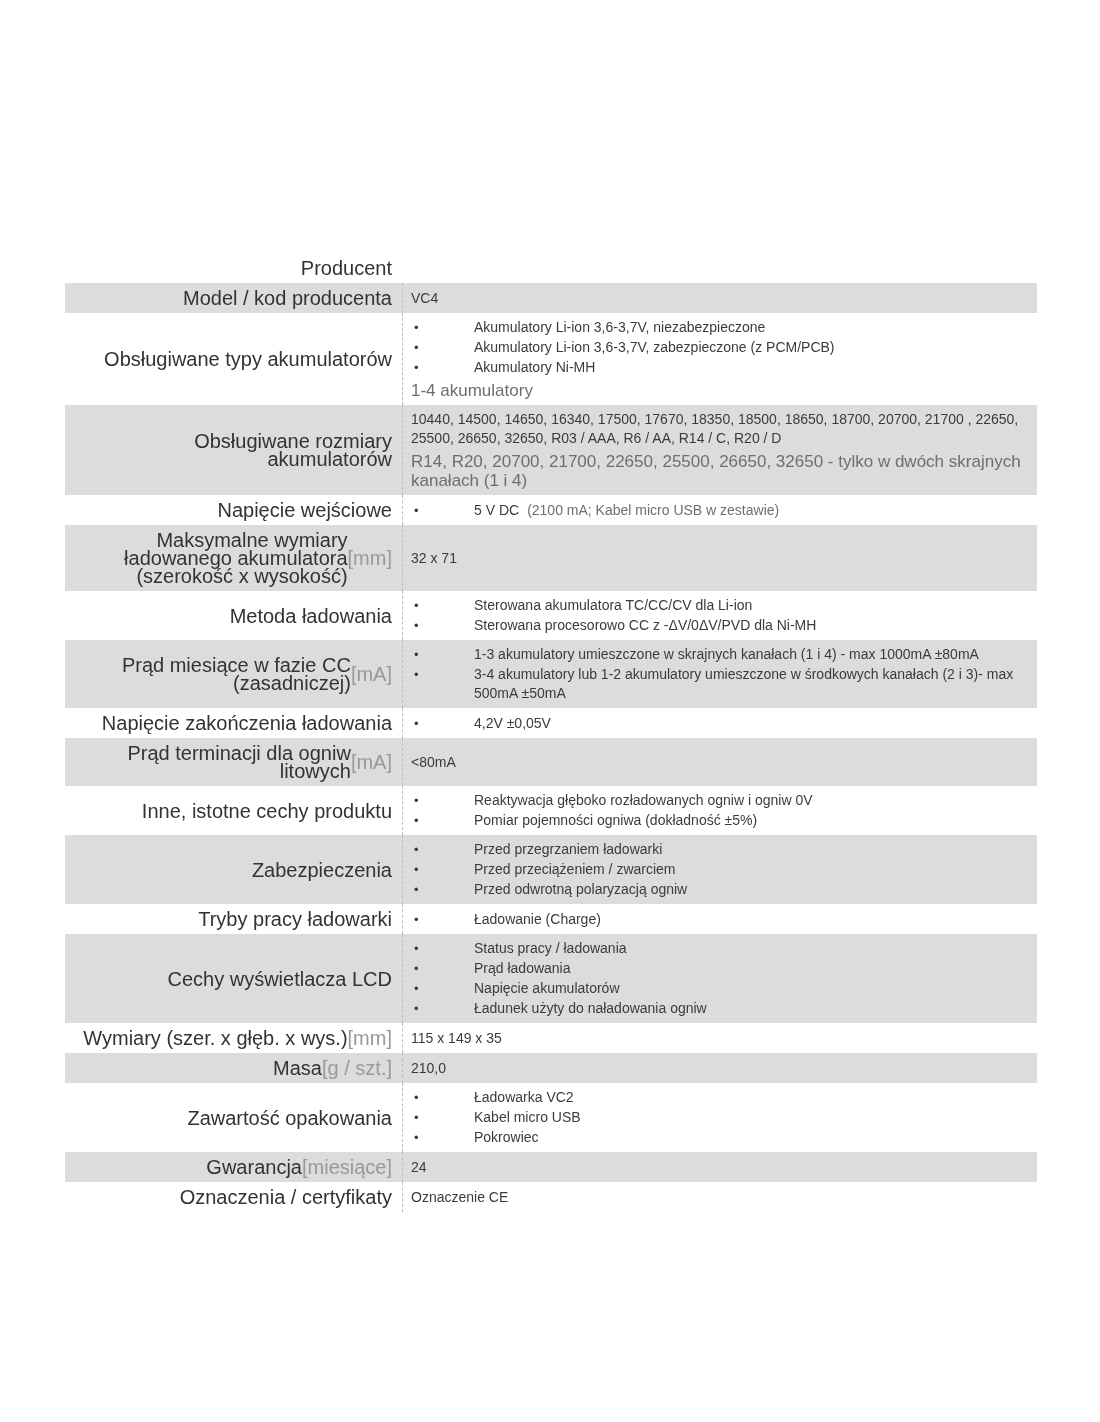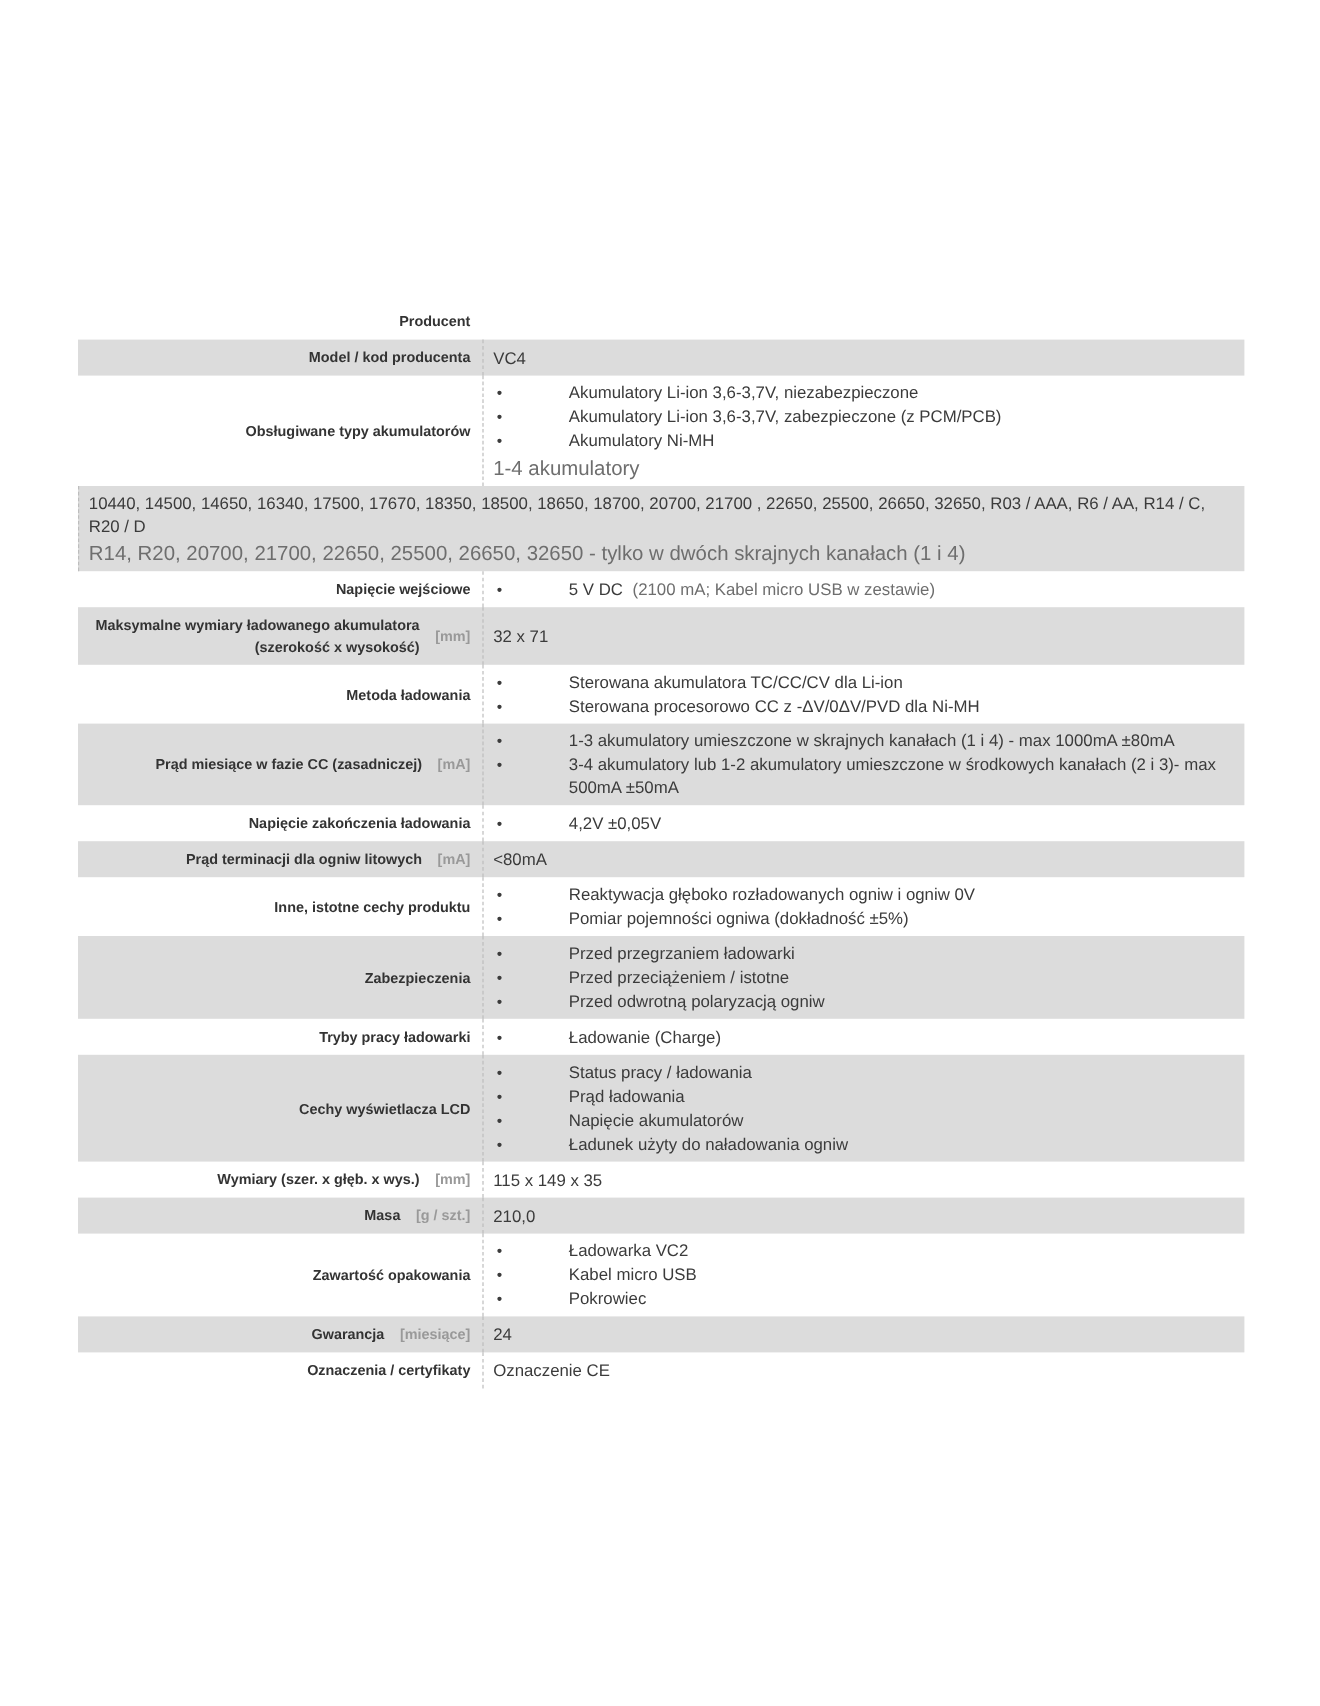--- a/index.html
+++ b/index.html
@@ -31,28 +31,28 @@
     background:var(--row-shade);
   }
   .row-label{
     flex:0 0 337px;
     width:337px;
     display:flex;
     align-items:center;
     justify-content:flex-end;
     text-align:right;
     padding:6px 10px 6px 12px;
-    font-size:12px;
-    font-weight:bold;
+    font-size:20px;
+    font-weight:normal;
     color:var(--label-text);
     line-height:18px;
   }
   .label-unit{
     color:#999999;
-    margin-left:13px;
+    margin-left:0;
   }
   .row-value{
     flex:1 1 auto;
     border-left:1px dashed var(--divider);
     padding:5px 12px 5px 8px;
     display:flex;
     flex-direction:column;
     justify-content:center;
     font-size:14px;
     color:var(--value-text);
@@ -113,20 +113,23 @@
           <span class="bullet-text"><span>Akumulatory Li-ion 3,6-3,7V, zabezpieczone (z PCM/PCB)</span></span>
         </div>
         <div class="bullet-item">
           <span class="bullet-dot">•</span>
           <span class="bullet-text"><span>Akumulatory Ni-MH</span></span>
         </div>
         <div class="note-line">1-4 akumulatory</div>
       </div>
     </div>
     <div class="spec-row">
+      <div class="row-label">
+        <span>Obsługiwane rozmiary akumulatorów</span>
+      </div>
       <div class="row-value">
         <span class="value-text para">10440, 14500, 14650, 16340, 17500, 17670, 18350, 18500, 18650, 18700, 20700, 21700 , 22650, 25500, 26650, 32650, R03 / AAA, R6 / AA, R14 / C, R20 / D</span>
         <div class="note-line">R14, R20, 20700, 21700, 22650, 25500, 26650, 32650 - tylko w dwóch skrajnych kanałach (1 i 4)</div>
       </div>
     </div>
     <div class="spec-row">
       <div class="row-label">
         <span>Napięcie wejściowe</span>
       </div>
       <div class="row-value">
@@ -215,21 +218,21 @@
       <div class="row-label">
         <span>Zabezpieczenia</span>
       </div>
       <div class="row-value">
         <div class="bullet-item">
           <span class="bullet-dot">•</span>
           <span class="bullet-text"><span>Przed przegrzaniem ładowarki</span></span>
         </div>
         <div class="bullet-item">
           <span class="bullet-dot">•</span>
-          <span class="bullet-text"><span>Przed przeciążeniem / istotne</span></span>
+          <span class="bullet-text"><span>Przed przeciążeniem / zwarciem</span></span>
         </div>
         <div class="bullet-item">
           <span class="bullet-dot">•</span>
           <span class="bullet-text"><span>Przed odwrotną polaryzacją ogniw</span></span>
         </div>
       </div>
     </div>
     <div class="spec-row">
       <div class="row-label">
         <span>Tryby pracy ładowarki</span>

